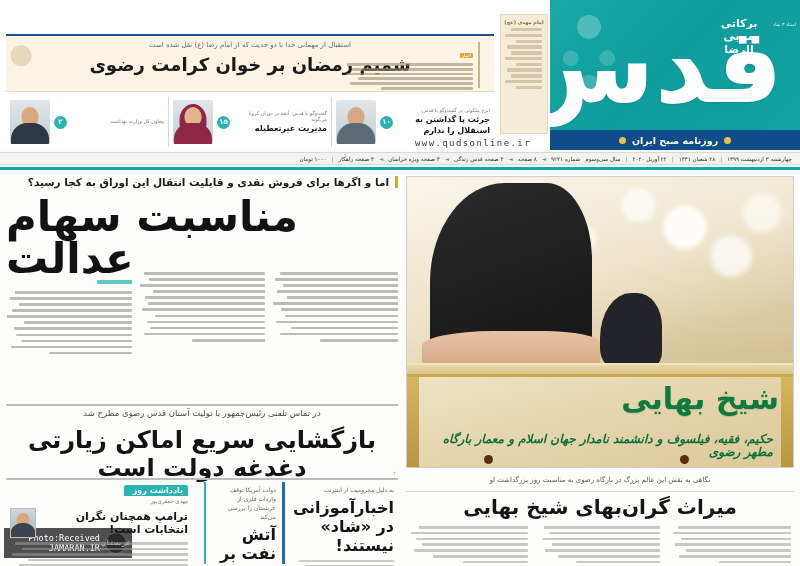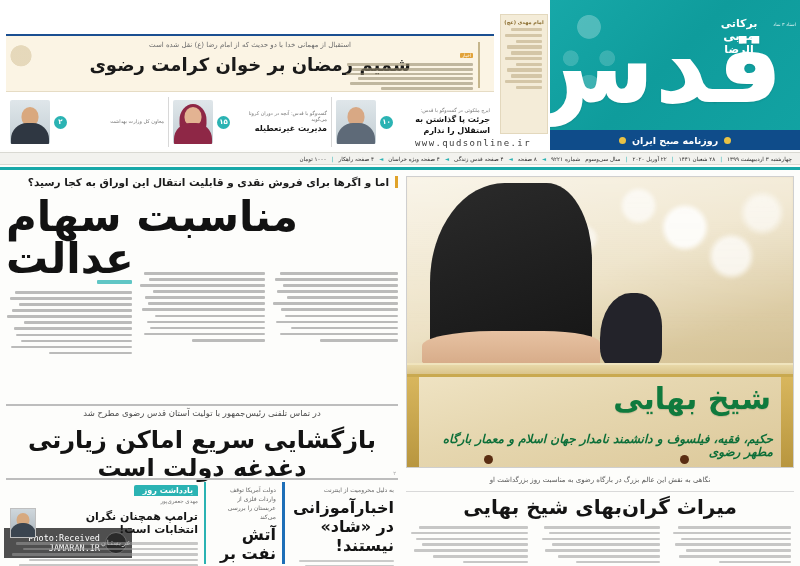--- a/index.html
+++ b/index.html
@@ -170,21 +170,21 @@
     background: linear-gradient(165deg, #efe3c3 0%, #e6d7b0 40%, #dcc899 100%);
     border-top: 3px solid #c9a94f;
   }
   .feature .banner .frameL,
   .feature .banner .frameR {
     position: absolute; top: 0; bottom: 0; width: 12px;
     background: linear-gradient(#d8b65d, #b8963f);
   }
   .feature .banner .frameL { left: 0; } .feature .banner .frameR { right: 0; }
   .feature .calli1 {
-    position: absolute; right: 22px; top: 4px; font-size: 30px; font-weight: 700;
+    position: absolute; right: 14px; top: 4px; font-size: 30px; font-weight: 700;
     color: #0f7a3d; font-family: "DejaVu Sans", sans-serif; letter-spacing: -1px;
     text-shadow: 0 1px 1px rgba(0,0,0,.12);
     margin-left: 31px;
   }
   .feature .calli2 {
     position: absolute; right: 20px; bottom: 8px; left: 20px; text-align: right;
     font-size: 12px; font-weight: 700; color: #0d6f39; line-height: 1.1; font-style: italic;
   }
   .feature .seal { position: absolute; width: 9px; height: 9px; border-radius: 50%;
     background: #5a2d12; bottom: 3px; }
@@ -234,21 +234,21 @@
 
   
   .story2 { position: absolute; top: 236px; left: 6px; width: 392px; height: 68px; }
   .story2 .kicker { font-size: 8.5px; color: #4a4a4a; text-align: center; }
   .story2 .head { margin-top: 8px; text-align: center; font-size: 24px; font-weight: 700; color: #131313; }
   .story2 .pg { position: absolute; right: 2px; bottom: 0; font-size: 5px; color: #9a9a9a; }
 
   
   .bottom { position: absolute; top: 310px; left: 6px; width: 392px; bottom: 2px; display: flex; gap: 4px; }
   .bbox { position: relative; padding: 3px 4px 0; }
-  .bbox.b-note { flex: 0 0 200px; border-right: 2px solid #2bb3b3; padding-right: 6px; }
+  .bbox.b-note { flex: 0 0 200px; border-right: 2px solid #2bb3b3; padding-right: 16px; }
   .bbox.b-mid  { flex: 1; border-right: 3px solid #1e6fb8; padding-right: 6px; }
   .bbox.b-end  { flex: 1; }
   .b-note .nhdr {
     display: flex; align-items: center; justify-content: flex-start; gap: 4px;
     background: #2bb3b3; color: #fff; font-size: 8px; font-weight: 700;
     padding: 1px 5px; width: 64px; border-radius: 2px 2px 0 0;
   }
   .b-note .nrow { display: flex; align-items: center; gap: 5px; margin-top: 4px; }
   .b-note .nphoto { width: 26px; height: 30px; flex: 0 0 26px; background: linear-gradient(#cfd7dc,#aab4bb);
     position: relative; overflow: hidden; border: 1px solid #bfbfbf; }

